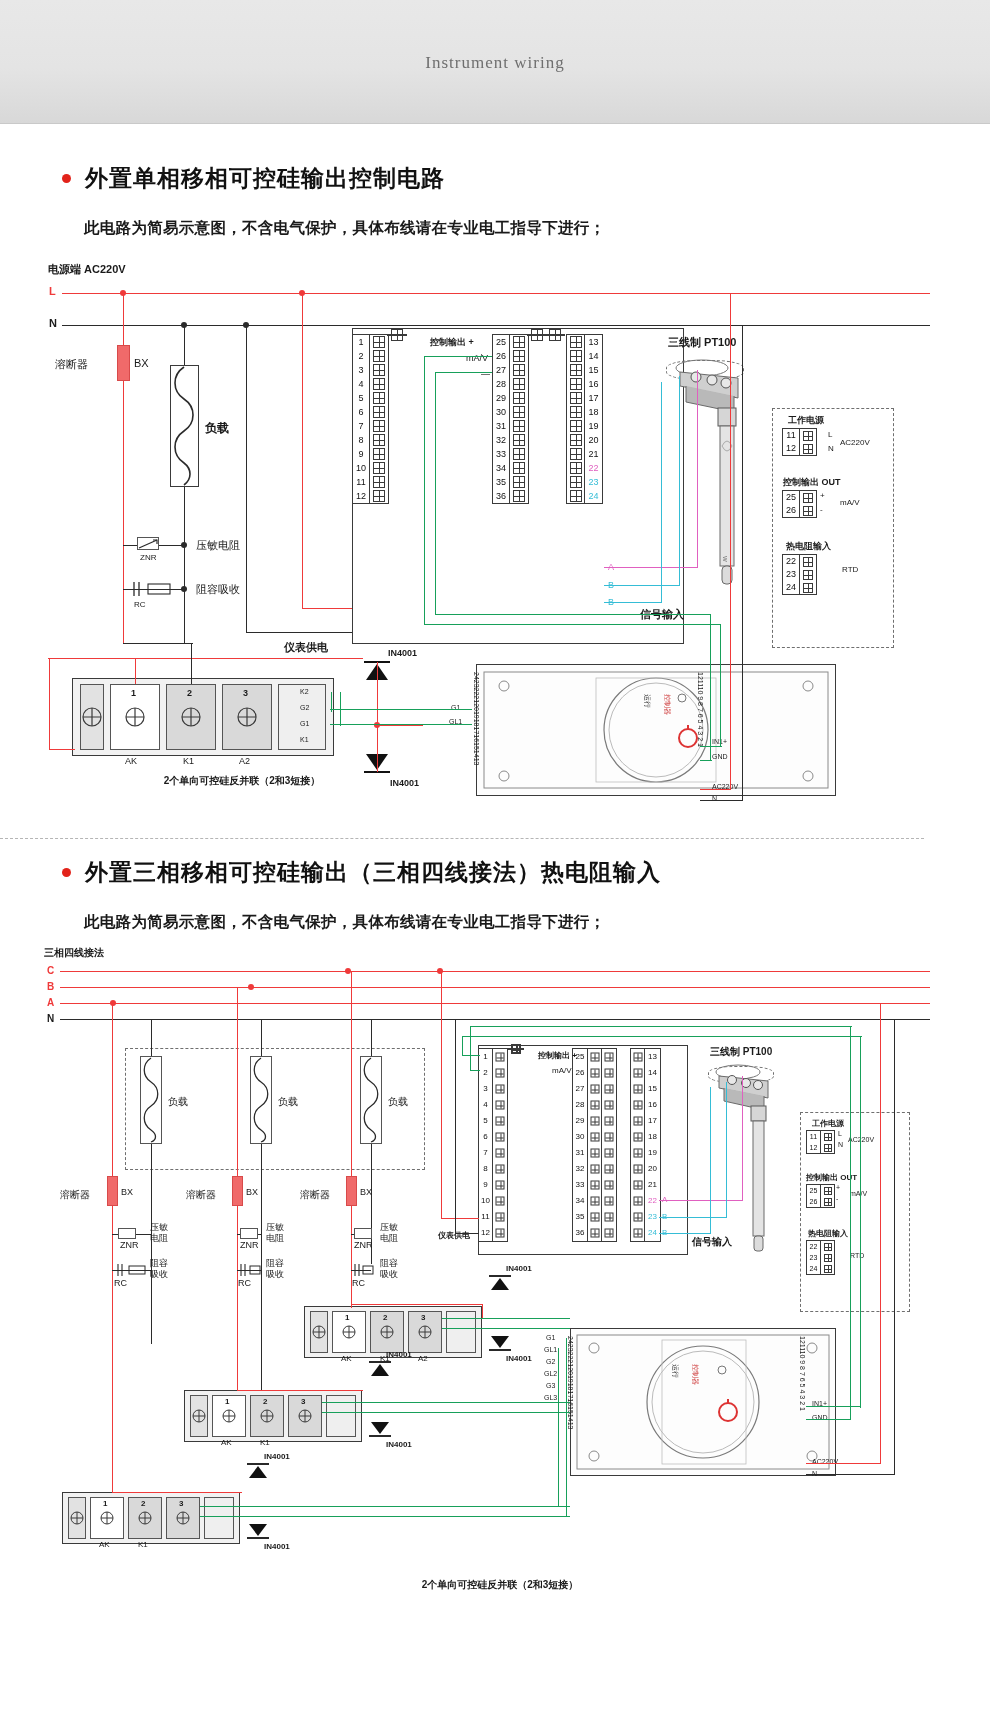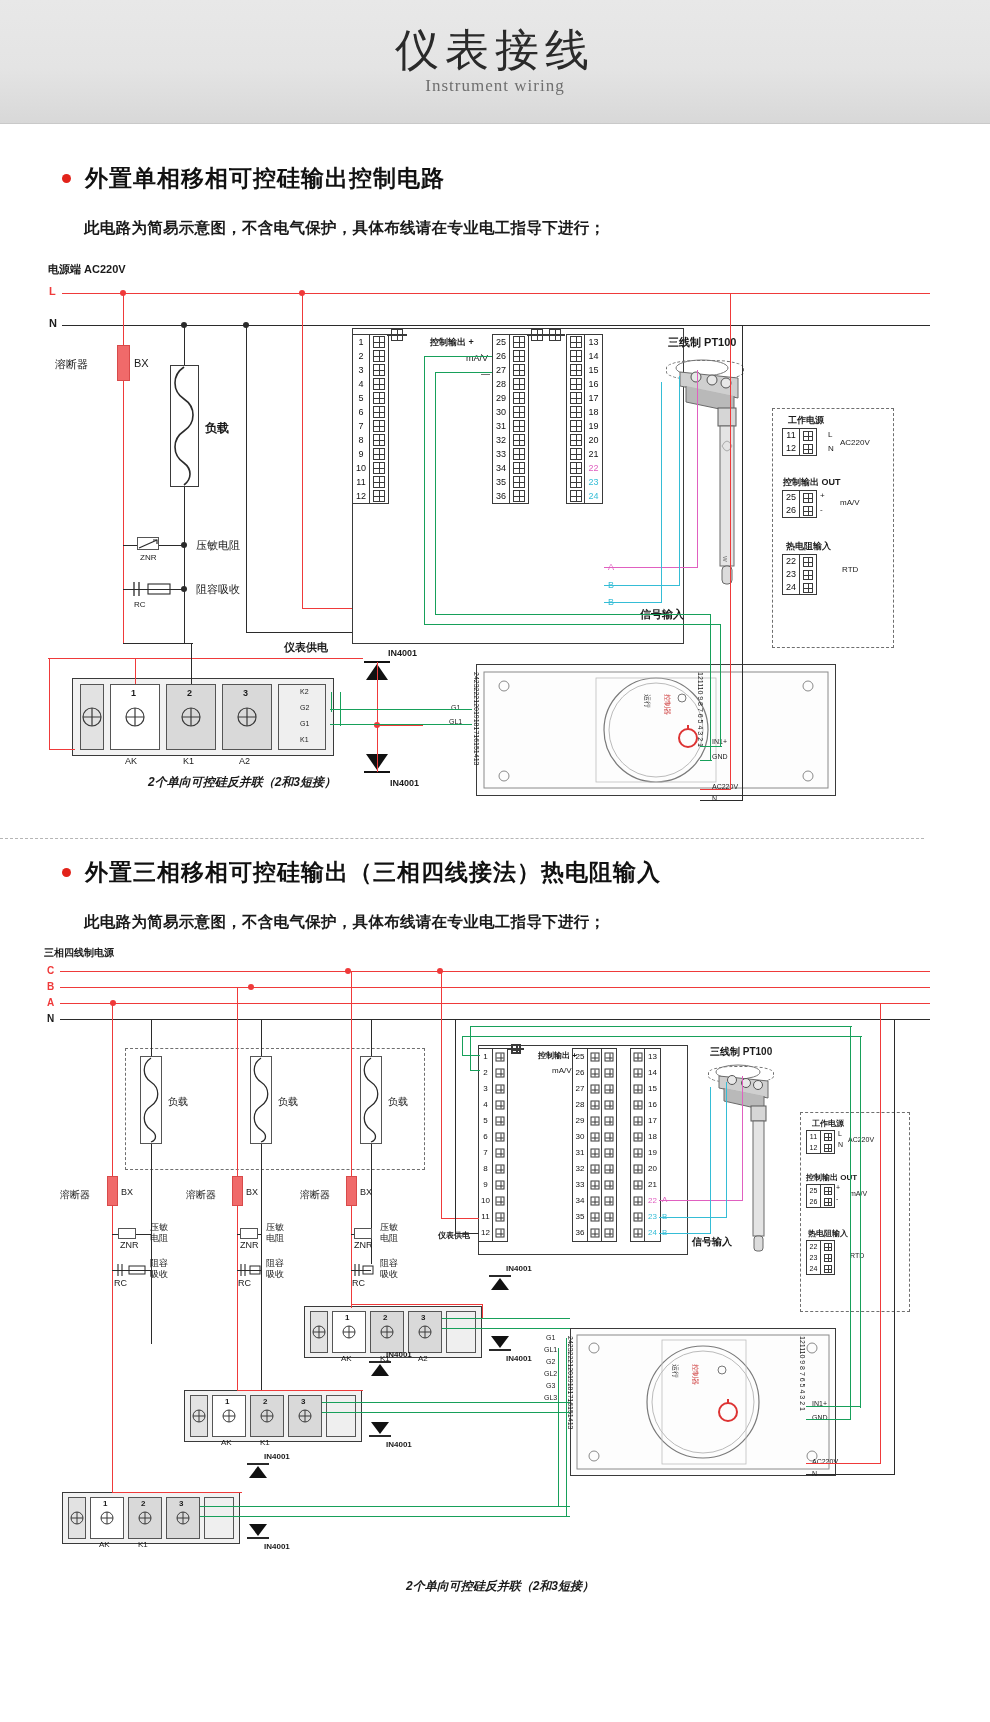--- a/index.html
+++ b/index.html
@@ -102,27 +102,26 @@
     content:""; position:absolute; background:#3a3a3a;
   }
   .screw:before { left:0; right:0; top:50%; height:1px; }
   .screw:after { top:0; bottom:0; left:50%; width:1px; }
 
   .panel {
     position:absolute; border:1px solid #3a3a3a; background:#fff;
   }
   .dashbox { position:absolute; border:1px dashed #6f6f6f; }
   .solidbox { position:absolute; border:1px solid #555; background:#fff; }
-  .footer-note { text-align:center; font-size: 12px; font-weight:bold;font-style:italic; }
+  .footer-note { text-align:center; font-size: 10px; font-weight:bold; }
 </style>
 </head>
 <body>
 
 <div class="header">
-  <div class="cn">仪表接线</div>
   <div class="en">Instrument wiring</div>
 </div>
 
 <div class="section-title" style="position:absolute; left:62px; top:163px;">
   <span class="bullet"></span>
   <span>外置单相移相可控硅输出控制电路</span>
 </div>
 <div class="section-note" style="position:absolute; left:84px; top:218px;">此电路为简易示意图，不含电气保护，具体布线请在专业电工指导下进行；</div>
 
 <div class="canvas" style="position:absolute; left:0; top:252px; width:990px; height:565px;">
@@ -762,21 +761,21 @@
 <div class="divider" style="position:absolute; top:838px;"></div>
 
 <div class="section-title" style="position:absolute; left:62px; top:857px;">
   <span class="bullet"></span>
   <span>外置三相移相可控硅输出（三相四线接法）热电阻输入</span>
 </div>
 <div class="section-note" style="position:absolute; left:84px; top:912px;">此电路为简易示意图，不含电气保护，具体布线请在专业电工指导下进行；</div>
 
 <div class="canvas" style="position:absolute; left:0; top:940px; width:990px; height:780px;">
 
-  <div class="lbl b" style="left:44px; top:6px; font-size:10px;">三相四线制电源</div>
+  <div class="lbl b" style="left:44px; top:6px; font-size:10px;">三相四线接法</div>
   <div class="lbl b" style="left:47px; top:25px; color:#ef3a3a; font-size:10px;">C</div>
   <div class="lbl b" style="left:47px; top:41px; color:#ef3a3a; font-size:10px;">B</div>
   <div class="lbl b" style="left:47px; top:57px; color:#ef3a3a; font-size:10px;">A</div>
   <div class="lbl b" style="left:47px; top:73px; font-size:10px;">N</div>
 
   <div class="wire h red" style="left:60px; top:31px; width:870px;"></div>
   <div class="wire h red" style="left:60px; top:47px; width:870px;"></div>
   <div class="wire h red" style="left:60px; top:63px; width:870px;"></div>
   <div class="wire h blk" style="left:60px; top:79px; width:870px;"></div>
 

